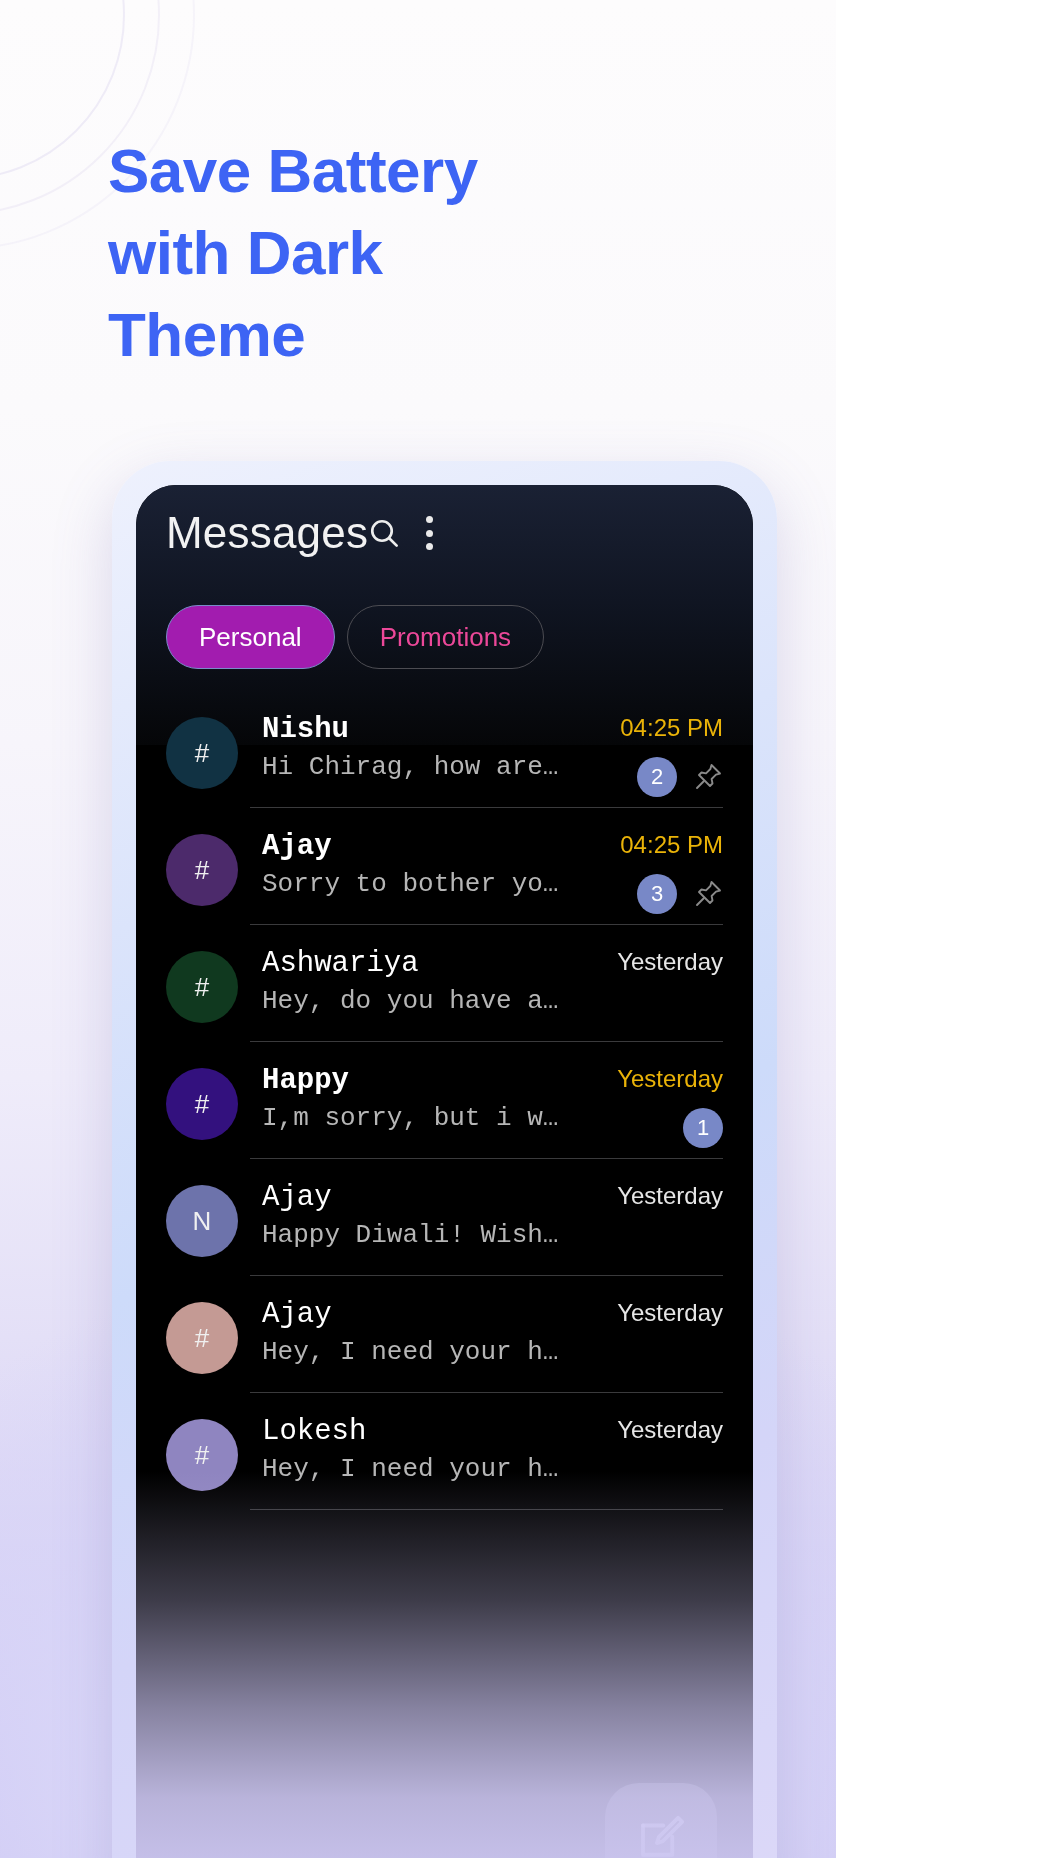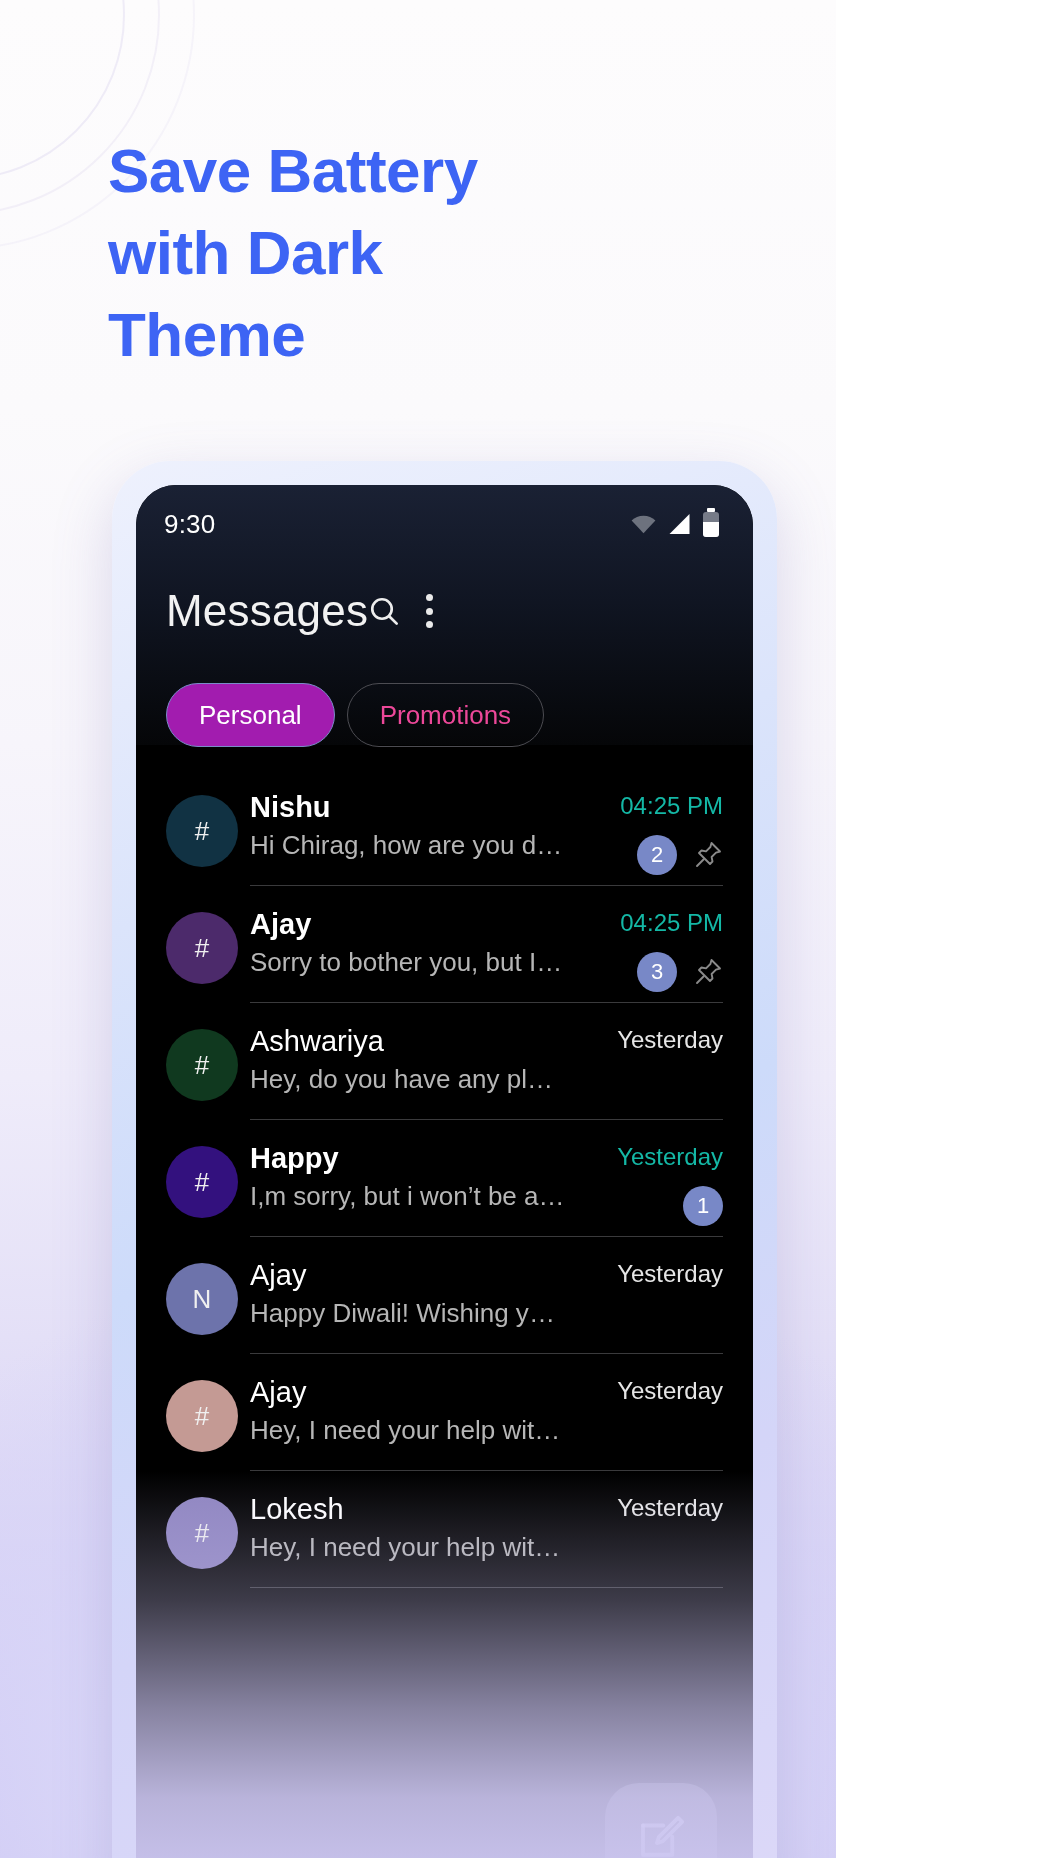--- a/index.html
+++ b/index.html
@@ -150,22 +150,23 @@
     width:72px; height:72px;
     border-radius:50%;
     display:flex; align-items:center; justify-content:center;
     color:#f0f0f0;
     font-size:26px;
     margin-top:4px;
   }
   .row-main {
     flex:1 1 auto;
     min-width:0;
-    margin-left:12px;
+    margin-left:24px;
     padding-right:8px;
+    font-family:Liberation Mono, monospace;
   }
   .name {
     color:#ffffff;
     font-size:29px;
     font-weight:bold;
     line-height:1.15;
     margin-bottom:6px;
     white-space:nowrap; overflow:hidden;
   }
   .name.thin { font-weight:normal; }
@@ -175,21 +176,21 @@
     line-height:1.2;
     white-space:nowrap; overflow:hidden; text-overflow:ellipsis;
   }
   .row-meta {
     flex:0 0 auto;
     width:150px;
     display:flex; flex-direction:column; align-items:flex-end;
     padding-top:2px;
   }
   .time { font-size:24px; line-height:1.1; white-space:nowrap; }
-  .time.unread { color:#14b8a6; }
+  .time.unread { color:#eab308; }
   .time.read   { color:#e6e6e6; }
   .meta-bottom {
     display:flex; align-items:center; gap:16px;
     margin-top:16px; height:40px;
   }
   .badge {
     width:40px; height:40px; border-radius:50%;
     background:#7888c7;
     color:#fff; font-size:22px;
     display:flex; align-items:center; justify-content:center;
@@ -231,37 +232,20 @@
 
   <h1 class="headline">
     <span class="ln">Save Battery</span>
     <span class="ln">with Dark</span>
     <span class="ln">Theme</span>
   </h1>
 
   <div class="phone">
     <div class="screen">
 
-      <div class="statusbar">
-        <div class="clock">9:30</div>
-        <div class="status-icons">
-          <svg class="ic-wifi" viewBox="0 0 24 18">
-            <path d="M12 17.4 0.6 5.2C3.6 2.3 7.6 0.7 12 0.7s8.4 1.6 11.4 4.5L12 17.4z" fill="#6d727e"></path>
-          </svg>
-          <svg class="ic-signal" viewBox="0 0 24 22">
-            <path d="M22 1 22 21 2 21z" fill="#ffffff"></path>
-          </svg>
-          <div class="ic-batt">
-            <div class="nub"></div>
-            <div class="body">
-                <div class="fill"></div>
-              </div>
-          </div>
-        </div>
-      </div>
 
       <div class="appbar">
         <div class="app-title">Messages</div>
         <div class="appbar-actions">
           <svg class="ic-search" viewBox="0 0 24 24">
             <circle cx="10.5" cy="10.5" r="7.3" fill="none" stroke="#ededed" stroke-width="2"></circle>
             <line x1="15.9" y1="15.9" x2="21.5" y2="21.5" stroke="#ededed" stroke-width="2" stroke-linecap="round"></line>
           </svg>
           <div class="ic-more">
             <span></span>

